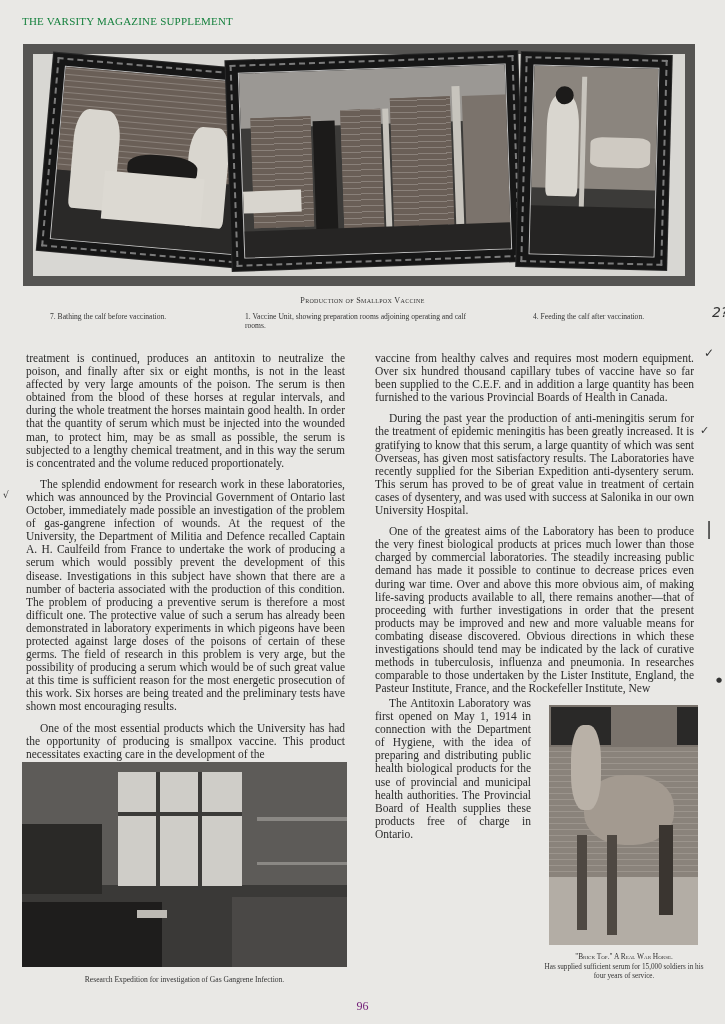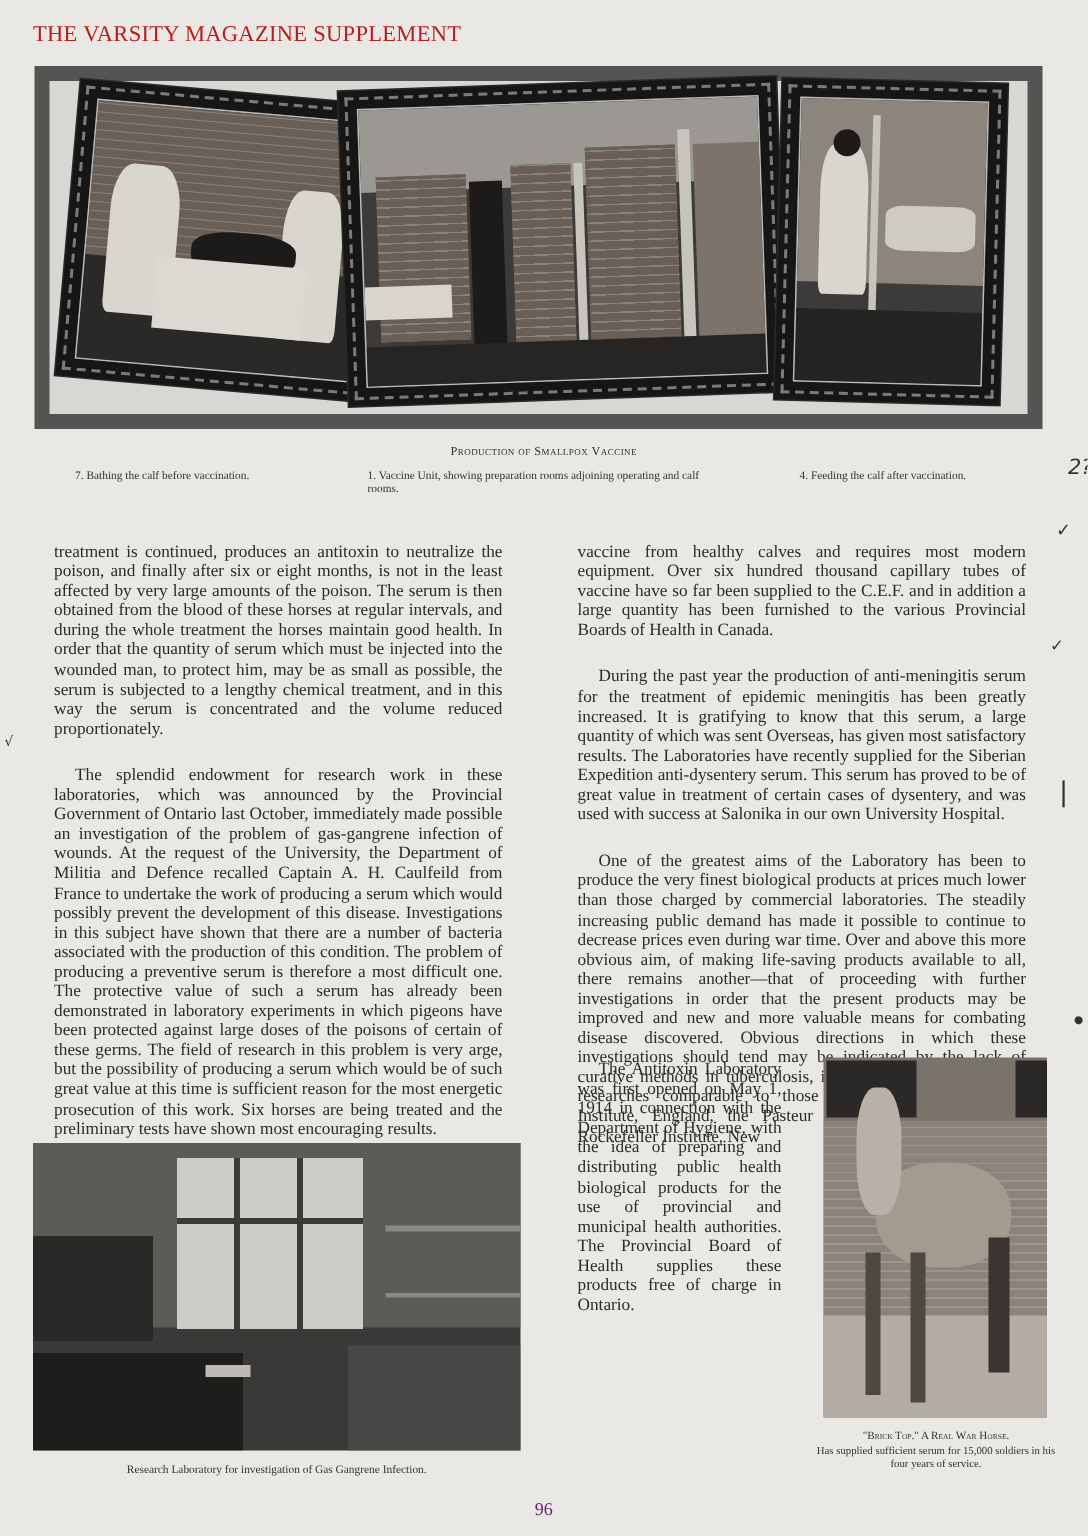--- a/index.html
+++ b/index.html
@@ -1,18 +1,18 @@
 <!DOCTYPE html>
 <html><head>
 <meta charset="utf-8">
 <style>
   html,body{margin:0;padding:0;}
   body{width:725px;height:1024px;background:#e9e8e5;position:relative;overflow:hidden;
     font-family:"Liberation Serif","DejaVu Serif",serif;color:#2a2a2a;}
-  .header{position:absolute;left:22px;top:15px;font-size:15px;letter-spacing:0.2px;color:#b91c1c;}
+  .header{position:absolute;left:22px;top:15px;font-size:11px;letter-spacing:0.2px;color:#15803d;}
   
   .montage{position:absolute;left:23px;top:44px;width:672px;height:242px;background:#555452;}
   .montage-inner{position:absolute;left:10px;top:10px;right:10px;bottom:10px;background:#d8d7d3;}
   .frame{position:absolute;background:#161616;box-shadow:0 0 0 1px #2a2a2a;}
   .frame::before{content:"";position:absolute;inset:4px;border:2px dashed #cfcfcf;opacity:.55;}
   .photo{position:absolute;inset:12px;overflow:hidden;background:#3c3b39;border:1px solid #bbb;}
   .f1{left:22px;top:18px;width:222px;height:198px;transform:rotate(5deg);}
   .f2{left:206px;top:12px;width:292px;height:210px;transform:rotate(-2deg);}
   .f3{left:496px;top:10px;width:150px;height:214px;transform:rotate(1.5deg);}
   .brick{position:absolute;background:
@@ -20,21 +20,21 @@
   .figure-white{position:absolute;background:#d9d6cf;border-radius:30% 30% 8% 8%;}
   .dark{position:absolute;background:#1c1b1a;}
   .light{position:absolute;background:#c7c4bd;}
 
   .caption-title{position:absolute;left:0;width:725px;top:296px;text-align:center;font-size:8.2px;
     font-variant:small-caps;letter-spacing:.3px;color:#333;}
   .cap{position:absolute;font-size:7.6px;color:#333;line-height:9px;}
   .mark{position:absolute;font-family:"DejaVu Sans",sans-serif;color:#333;font-style:italic;}
 
   .col{position:absolute;font-size:11.5px;line-height:13.1px;text-align:justify;color:#2b2b2b;}
-  .col p{margin:18px;text-indent:14px;}
+  .col p{margin:8px;text-indent:14px;}
   .col p.noind{text-indent:0;}
   .colL{left:18px;top:344px;width:335px;}
   .colR{left:367px;top:344px;width:335px;}
   .colR2{left:367px;top:689px;width:172px;}
 
   .lab{position:absolute;left:22px;top:762px;width:325px;height:205px;background:#3a3937;overflow:hidden;}
   .lab-cap{position:absolute;left:22px;top:975px;width:325px;text-align:center;font-size:7.6px;color:#333;}
   .horse{position:absolute;left:549px;top:705px;width:149px;height:240px;background:#7a736c;overflow:hidden;}
   .horse-cap1{position:absolute;left:544px;top:952px;width:160px;text-align:center;font-size:7.4px;font-variant:small-caps;color:#333;}
   .horse-cap2{position:absolute;left:544px;top:963px;width:160px;text-align:center;font-size:7.2px;line-height:8.5px;color:#333;}
@@ -118,21 +118,21 @@
   <div class="light" style="left:96px;top:10px;width:124px;height:114px;background:
      linear-gradient(90deg,transparent 0 38px,#3b3a38 38px 42px,transparent 42px 80px,#3b3a38 80px 84px,transparent 84px),
      linear-gradient(0deg,transparent 0 70px,#3b3a38 70px 74px,transparent 74px),#cfcdc8;"></div>
   <div class="dark" style="left:0;top:62px;width:80px;height:70px;background:#2a2927;"></div>
   <div class="light" style="left:235px;top:55px;width:90px;height:4px;background:#8a8884;"></div>
   <div class="light" style="left:235px;top:100px;width:90px;height:3px;background:#8a8884;"></div>
   <div class="dark" style="left:0;top:140px;width:140px;height:65px;background:#1e1d1c;"></div>
   <div class="light" style="left:115px;top:148px;width:30px;height:8px;background:#bdbab4;"></div>
   <div class="dark" style="left:210px;top:135px;width:115px;height:70px;background:#4a4846;"></div>
 </div>
-<div class="lab-cap">Research Laboratory for investigation of Gas Gangrene Infection.</div>
+<div class="lab-cap">Research Expedition for investigation of Gas Gangrene Infection.</div>
 
 <div class="horse">
   <div class="dark" style="left:2px;top:2px;width:60px;height:38px;background:#2a2928;"></div>
   <div class="dark" style="left:128px;top:2px;width:22px;height:38px;background:#2a2928;"></div>
   <div class="brick" style="left:0;top:42px;width:100%;height:130px;background:repeating-linear-gradient(0deg,#8a837b 0 5px,#9c958d 5px 6px);"></div>
   <div class="light" style="left:0;top:172px;width:100%;height:68px;background:#b3ada5;"></div>
   <div class="light" style="left:35px;top:70px;width:90px;height:70px;background:#a39a90;border-radius:45%;"></div>
   <div class="light" style="left:22px;top:20px;width:30px;height:85px;background:#b9b1a7;border-radius:40%;"></div>
   <div class="dark" style="left:28px;top:130px;width:10px;height:95px;background:#4e4842;"></div>
   <div class="dark" style="left:58px;top:130px;width:10px;height:100px;background:#4e4842;"></div>

